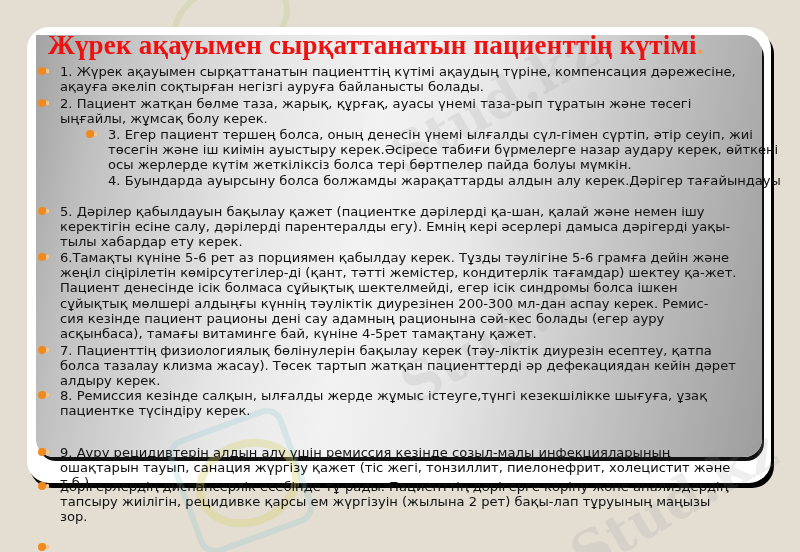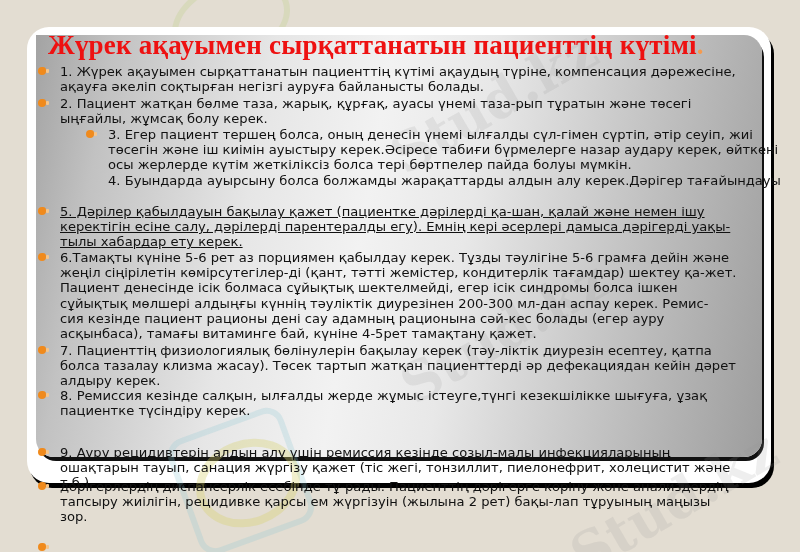--- a/index.html
+++ b/index.html
@@ -163,21 +163,21 @@
   </div>
 
   <div class="item" style="top:127px;margin-left:48px;">
     <span class="bullet"></span>
     <span class="line">3. Егер пациент тершең болса, оның денесін үнемі ылғалды сүл-гімен сүртіп, әтір сеуіп, жиі</span>
     <span class="line">төсегін және іш киімін ауыстыру керек.Әсіресе табиғи бүрмелерге назар аудару керек, өйткені</span>
     <span class="line">осы жерлерде күтім жеткіліксіз болса тері бөртпелер пайда болуы мүмкін.</span>
     <span class="line">4. Буындарда ауырсыну болса болжамды жарақаттарды алдын алу керек.Дәрігер тағайындауы</span>
   </div>
 
-  <div class="item" style="top:204px;text-decoration:underline;">
+  <div class="item" style="top:204px;">
     <span class="bullet"></span>
     <span class="line">5. Дәрілер қабылдауын бақылау қажет (пациентке дәрілерді қа-шан, қалай және немен ішу</span>
     <span class="line">керектігін есіне салу, дәрілерді парентералды егу). Емнің кері әсерлері дамыса дәрігерді уақы-</span>
     <span class="line">тылы хабардар ету керек.</span>
   </div>
 
   <div class="item" style="top:250px;">
     <span class="bullet"></span>
     <span class="line">6.Тамақты күніне 5-6 рет аз порциямен қабылдау керек. Тұзды тәулігіне 5-6 грамға дейін және</span>
     <span class="line">жеңіл сіңірілетін көмірсутегілер-ді (қант, тәтті жемістер, кондитерлік тағамдар)  шектеу қа-жет.</span>

